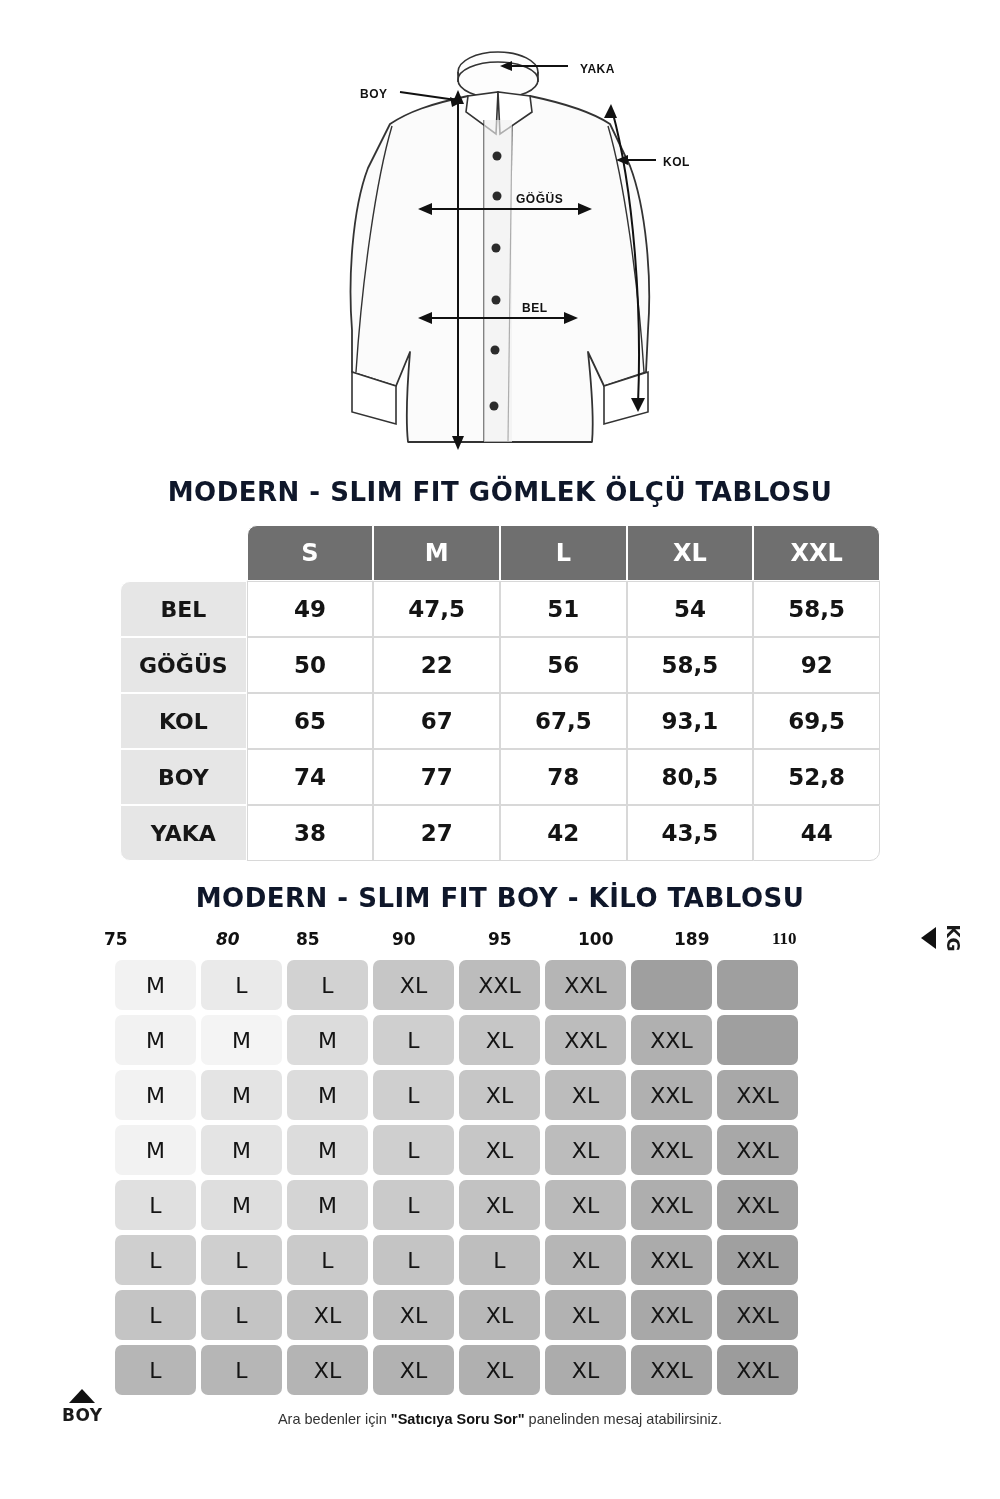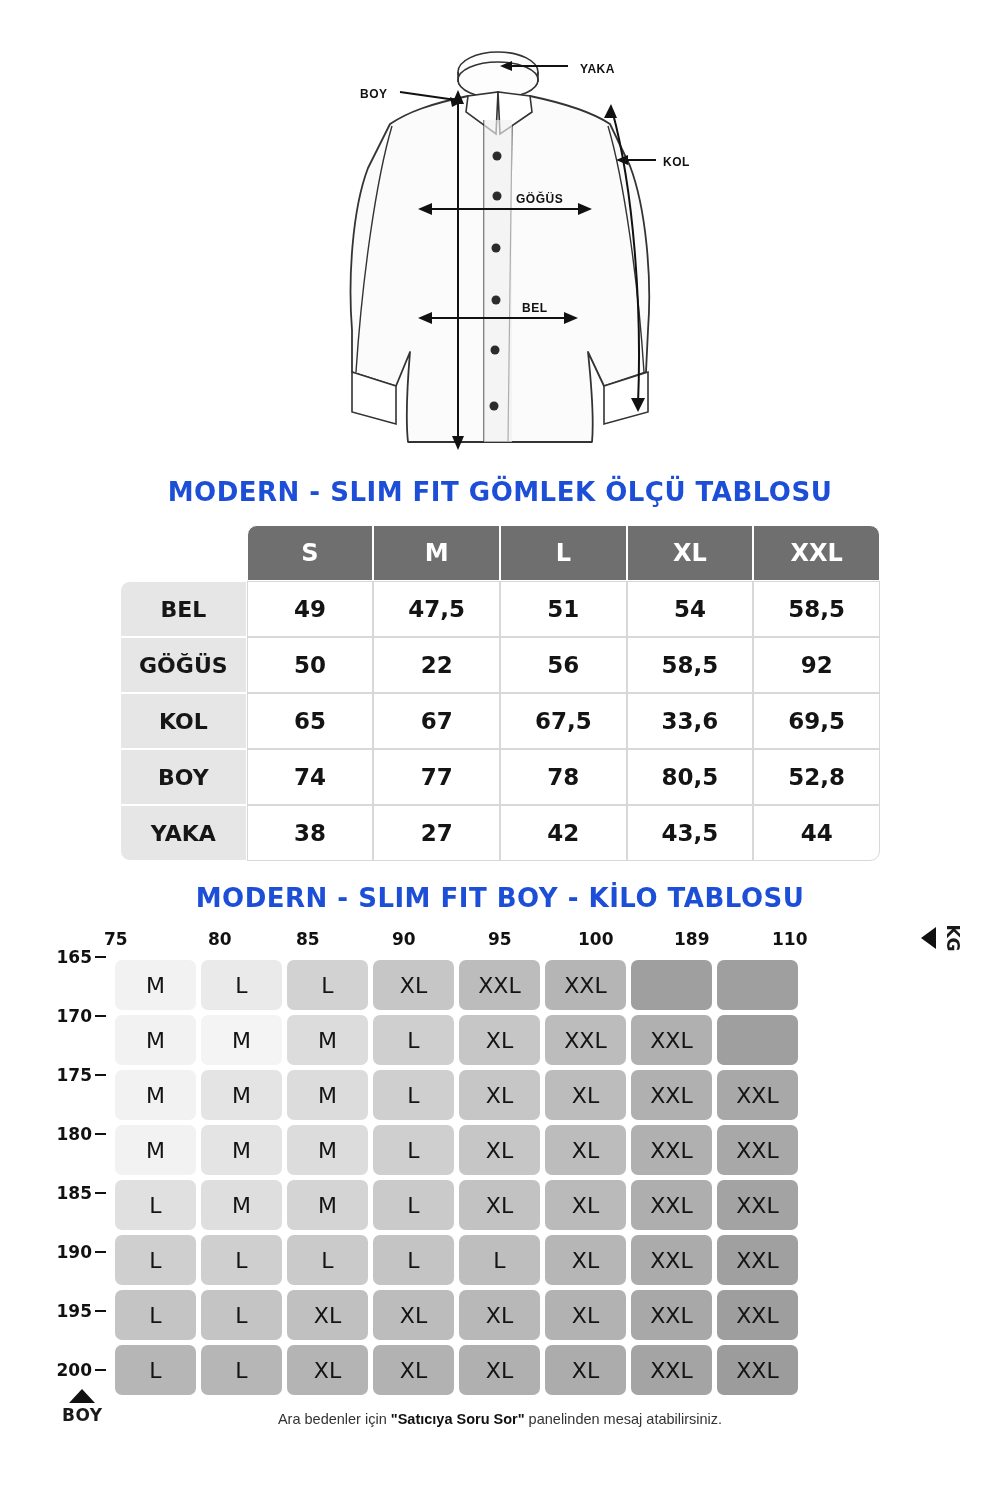--- a/index.html
+++ b/index.html
@@ -30,21 +30,21 @@
     letter-spacing: 0.5px;
     color: #111;
   }
 
   
   .section-title {
     text-align: center;
     font-size: 26px;
     font-weight: bold;
     letter-spacing: 0.5px;
-    color: #1d4ed8;
+    color: #0f172a;
     font-family: "DejaVu Sans", sans-serif;
   }
   #title-measure { margin: 12px 0 18px 0; }
   #title-weight { margin: 22px 0 16px 0; }
 
   
   .measure-wrap {
     width: 760px;
     margin: 0 auto;
   }
@@ -301,21 +301,21 @@
         <td>22</td>
         <td>56</td>
         <td>58,5</td>
         <td>92</td>
       </tr>
       <tr>
         <th>KOL</th>
         <td>65</td>
         <td>67</td>
         <td>67,5</td>
-        <td>33,6</td>
+        <td>93,1</td>
         <td>69,5</td>
       </tr>
       <tr>
         <th>BOY</th>
         <td>74</td>
         <td>77</td>
         <td>78</td>
         <td>80,5</td>
         <td>52,8</td>
       </tr>
@@ -330,51 +330,33 @@
     </tbody>
   </table>
 </div>
 
 <div class="section-title" id="title-weight">MODERN - SLIM FIT BOY - KİLO TABLOSU</div>
 
 <div class="grid-wrap">
 
   <div class="kg-axis">
     <div class="kg-tick" style="left:104px;">75</div>
-    <div class="kg-tick" style="left:208px;">80</div>
+    <div class="kg-tick" style="left:216px;font-style:italic;">80</div>
     <div class="kg-tick" style="left:296px;">85</div>
     <div class="kg-tick" style="left:392px;text-align:center;">90</div>
     <div class="kg-tick" style="left:488px;">95</div>
     <div class="kg-tick" style="left:578px;">100</div>
     <div class="kg-tick" style="left:674px;">189</div>
-    <div class="kg-tick" style="left:772px;">110</div>
+    <div class="kg-tick" style="left:772px;font-family:Liberation Serif, serif;">110</div>
     <div class="kg-badge">
       <span class="tri"></span>
       <span class="txt">KG</span>
     </div>
   </div>
 
-  <div class="height-axis">
-    <div class="h-tick" style="top:-8px;">165</div>
-    <div class="h-dash" style="top:1px;"></div>
-    <div class="h-tick" style="top:51px;">170</div>
-    <div class="h-dash" style="top:60px;"></div>
-    <div class="h-tick" style="top:110px;">175</div>
-    <div class="h-dash" style="top:119px;"></div>
-    <div class="h-tick" style="top:169px;">180</div>
-    <div class="h-dash" style="top:178px;"></div>
-    <div class="h-tick" style="top:228px;">185</div>
-    <div class="h-dash" style="top:237px;"></div>
-    <div class="h-tick" style="top:287px;">190</div>
-    <div class="h-dash" style="top:296px;"></div>
-    <div class="h-tick" style="top:346px;">195</div>
-    <div class="h-dash" style="top:355px;"></div>
-    <div class="h-tick" style="top:405px;">200</div>
-    <div class="h-dash" style="top:414px;"></div>
-  </div>
 
   <table class="grid-table">
     <tbody>
       <tr>
         <td style="background: rgb(242, 242, 242);">M</td>
         <td style="background: rgb(234, 234, 234);">L</td>
         <td style="background: rgb(210, 210, 210);">L</td>
         <td style="background: rgb(198, 198, 198);">XL</td>
         <td style="background: rgb(188, 188, 188);">XXL</td>
         <td style="background: rgb(181, 181, 181);">XXL</td>

